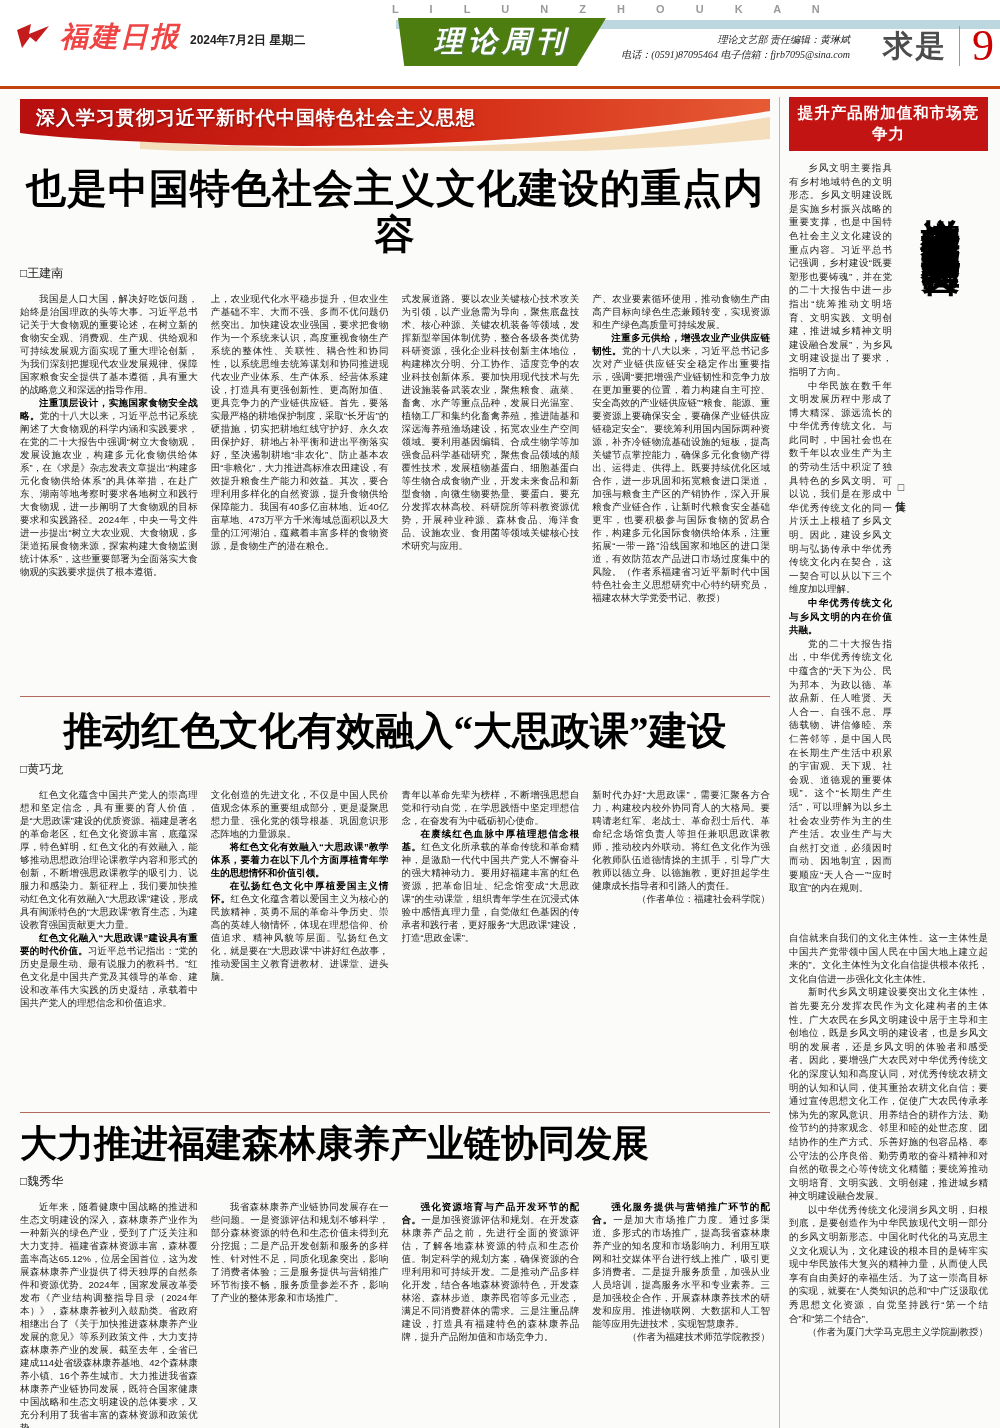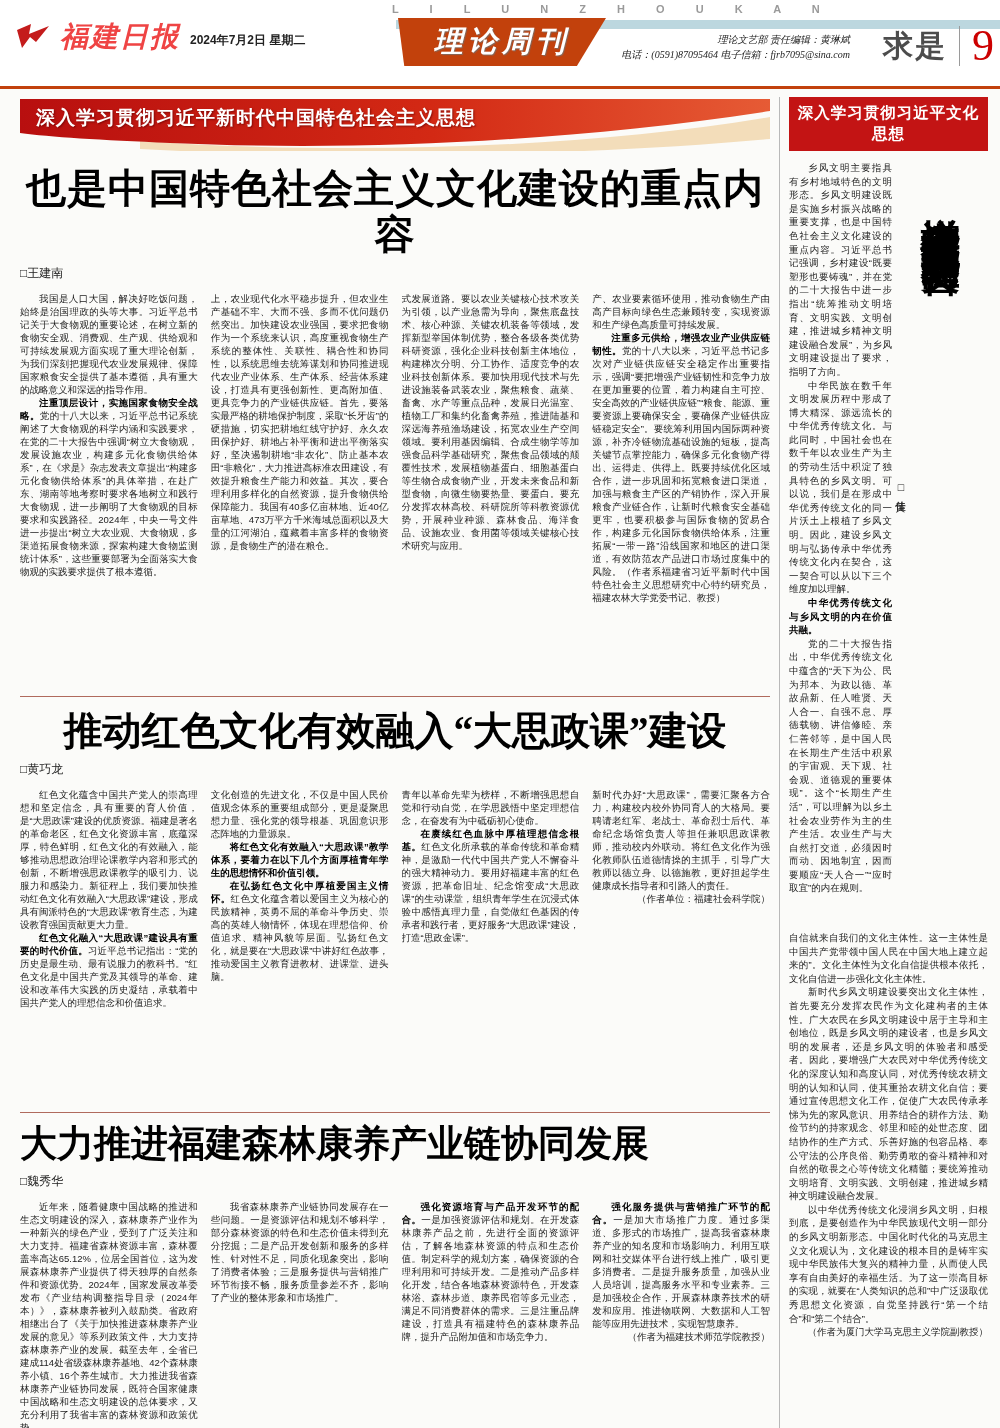--- a/index.html
+++ b/index.html
@@ -4,21 +4,21 @@
 <style>
   html,body{margin:0;padding:0;}
   body{
     width:1000px;height:1428px;overflow:hidden;background:#fbfbf9;
     font-family:"Liberation Sans","DejaVu Sans",sans-serif;color:#1a1a1a;
   }
   
   .header{position:relative;height:86px;border-bottom:3px solid #c2410c;background:#fff;}
   .kicker{position:absolute;top:3px;left:392px;color:#9a9a9a;font-size:11px;font-weight:bold;letter-spacing:14px;white-space:nowrap;}
   .bluebar{position:absolute;top:20px;left:396px;right:0;height:9px;background:#bcd7df;}
-  .bluewing{position:absolute;top:18px;left:398px;width:208px;height:48px;background:#c2410c;
+  .bluewing{position:absolute;top:18px;left:398px;width:208px;height:48px;background:#4d7c0f;
     clip-path:polygon(0 0,100% 0,86% 100%,3% 100%);display:flex;align-items:center;justify-content:center;}
   .bluewing .sec{color:#fff;font-size:29px;font-weight:bold;font-style:italic;letter-spacing:5px;
     font-family:"Liberation Serif","DejaVu Serif",serif;text-shadow:1px 1px 1px rgba(90,130,145,.6);}
   .mastrow{position:absolute;left:16px;top:22px;display:flex;align-items:flex-end;gap:10px;}
   .flaglogo{width:34px;height:30px;}
   .mastname{color:#ef4444;font-size:28px;font-weight:bold;font-style:italic;line-height:30px;
     font-family:"Liberation Serif","DejaVu Serif",serif;letter-spacing:2px;}
   .dateline{font-size:12px;font-weight:bold;color:#222;padding-bottom:3px;}
   .contact{position:absolute;right:150px;top:32px;text-align:right;font-size:10px;line-height:15px;color:#222;
     font-style:italic;font-family:"Liberation Serif","DejaVu Serif",serif;white-space:nowrap;}
@@ -181,21 +181,21 @@
             <p class="ni" style="text-align: right;">（作者为福建技术师范学院教授）</p>
           </div>
         </div>
     </article>
 
   </div>
 
   <div class="vdivider"></div>
 
   <div class="rightcol">
-    <div class="rbanner">深入学习贯彻习近平文化思想</div>
+    <div class="rbanner">提升产品附加值和市场竞争力</div>
     <div class="rc-top">
       <div class="rc-intro cols">
           <div class="col">
             <p>乡风文明主要指具有乡村地域特色的文明形态。乡风文明建设既是实施乡村振兴战略的重要支撑，也是中国特色社会主义文化建设的重点内容。习近平总书记强调，乡村建设“既要塑形也要铸魂”，并在党的二十大报告中进一步指出“统筹推动文明培育、文明实践、文明创建，推进城乡精神文明建设融合发展”，为乡风文明建设提出了要求，指明了方向。</p>
             <p>中华民族在数千年文明发展历程中形成了博大精深、源远流长的中华优秀传统文化。与此同时，中国社会也在数千年以农业生产为主的劳动生活中积淀了独具特色的乡风文明。可以说，我们是在形成中华优秀传统文化的同一片沃土上根植了乡风文明。因此，建设乡风文明与弘扬传承中华优秀传统文化内在契合，这一契合可以从以下三个维度加以理解。</p>
             <p><b>中华优秀传统文化与乡风文明的内在价值共融。</b></p>
             <p>党的二十大报告指出，中华优秀传统文化中蕴含的“天下为公、民为邦本、为政以德、革故鼎新、任人唯贤、天人合一、自强不息、厚德载物、讲信修睦、亲仁善邻等，是中国人民在长期生产生活中积累的宇宙观、天下观、社会观、道德观的重要体现”。这个“长期生产生活”，可以理解为以乡土社会农业劳作为主的生产生活。农业生产与大自然打交道，必须因时而动、因地制宜，因而要顺应“天人合一”“应时取宜”的内在规则。</p>
           </div>
         </div>
       <div class="rc-titleblock">

